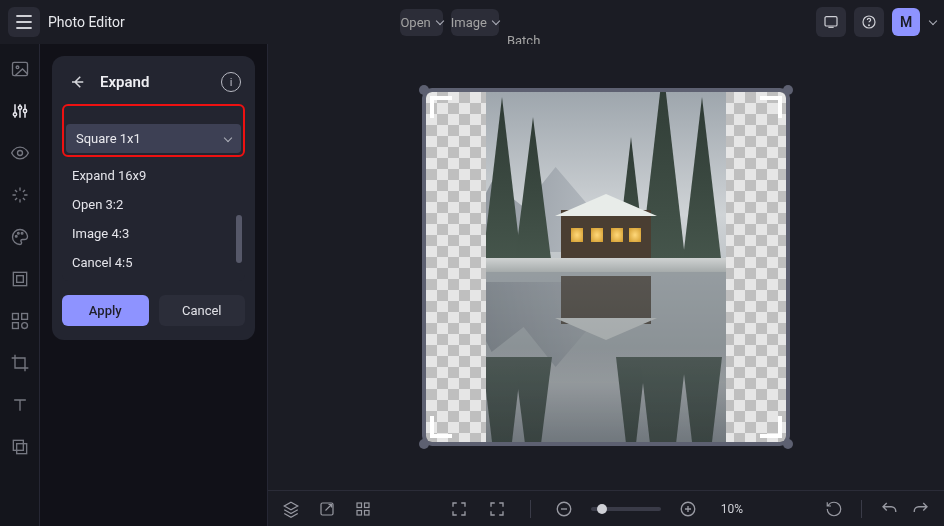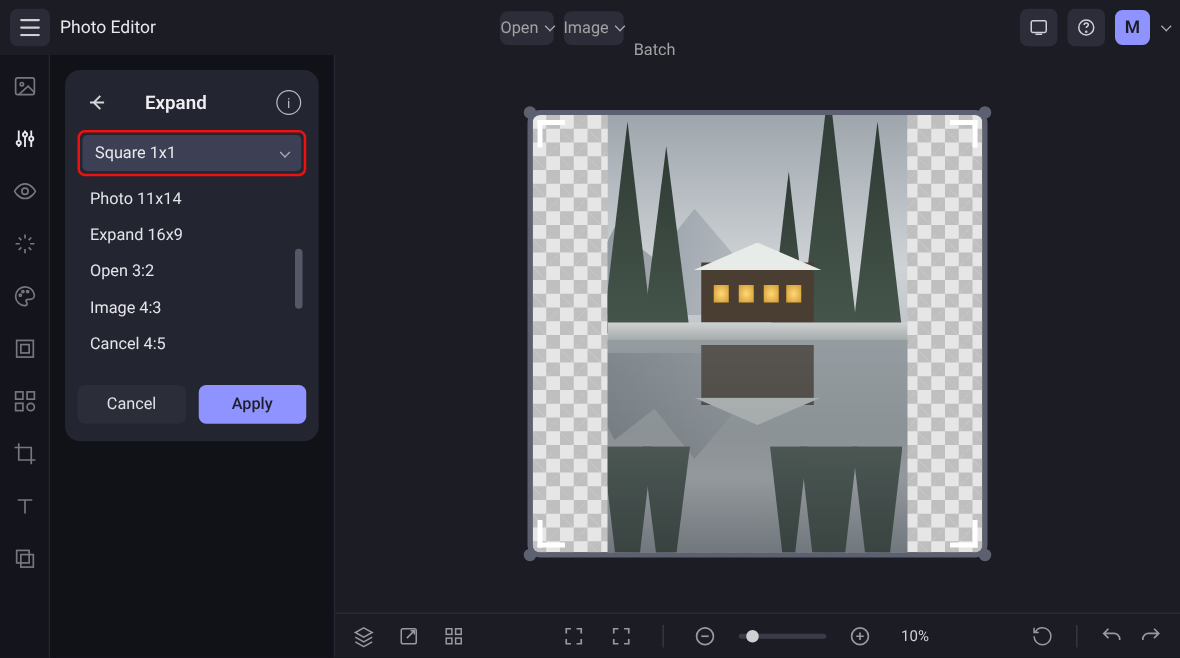--- a/index.html
+++ b/index.html
@@ -17,24 +17,24 @@
   .avatar { width:28px; height:28px; border-radius:6px; background:#8e93ff; color:#1b1c24; display:flex; align-items:center; justify-content:center; font-weight:600; font-size:14px; }
   
   .rail { position:absolute; top:44px; left:0; width:40px; height:482px; background:#14151c; border-right:1px solid #262734; display:flex; flex-direction:column; align-items:center; padding-top:14px; gap:20px; }
   .rail-icon { width:22px; height:22px; display:flex; align-items:center; justify-content:center; opacity:.7; cursor:pointer; }
   .rail-icon.active { opacity:1; }
   
   .sidebar { position:absolute; top:44px; left:40px; width:228px; height:482px; background:#111118; border-right:1px solid #262734; }
   .panel { margin:12px; background:#232530; border-radius:12px; padding:10px 10px 14px; position:relative; }
   .panel-head { display:flex; align-items:center; gap:10px; padding:4px 4px 10px; }
   .back { width:24px;height:24px;display:flex;align-items:center;justify-content:center;cursor:pointer;}
-  .panel-title { font-size:15px; font-weight:600; color:#efeff3;margin-left:16px;}
+  .panel-title { font-size:15px; font-weight:600; color:#efeff3;}
   .info { margin-left:auto; width:20px;height:20px;border:1.5px solid #b9bac3;border-radius:50%;display:flex;align-items:center;justify-content:center;font-size:11px;color:#b9bac3; cursor:pointer;}
   .select-wrap { border:2.5px solid #e11; border-radius:6px; padding:2px; }
-  .select { background:#3d4054; border-radius:4px; padding:7px 10px; display:flex; align-items:center; justify-content:space-between; font-size:13px; color:#e9e9ee; cursor:pointer;}
+  .select { background:#3d4054; border-radius:4px; padding:7px 10px; display:flex; align-items:center; justify-content:space-between; font-size:13px; color:#e9e9ee; cursor:pointer;margin-top:16px;}
   
   .dropdown { margin-top:2px; background:#232530; border-radius:0 0 6px 6px; overflow:hidden; position:relative;}
   .dropdown-inner{ padding:2px 0 4px; }
   .opt { padding:7px 10px; font-size:13px; color:#e4e4ea; cursor:pointer;}
   .scroll-thumb{position:absolute; right:3px; top:56px; width:6px; height:48px; background:#565869; border-radius:3px;}
   .btn-row { display:flex; gap:10px; margin-top:14px; }
   .btn { flex:1; padding:8px 0; border-radius:6px; font-size:13px; text-align:center; cursor:pointer; }
   .btn.cancel { background:#2b2d39; color:#e0e0e6; }
   .btn.apply { background:#8e93ff; color:#1f1f2b; font-weight:500; }
 
@@ -208,31 +208,30 @@
       <div class="info">i</div>
     </div>
     <div class="select-wrap">
       <div class="select">
         <span>Square 1x1</span>
         <span class="chev"></span>
       </div>
     </div>
     <div class="dropdown">
       <div class="dropdown-inner">
-        <div class="opt">Photo 11x14</div>
         <div class="opt">Expand 16x9</div>
         <div class="opt">Open 3:2</div>
         <div class="opt">Image 4:3</div>
         <div class="opt">Cancel 4:5</div>
       </div>
       <div class="scroll-thumb"></div>
     </div>
     <div class="btn-row">
+      <div class="btn apply">Apply</div>
       <div class="btn cancel">Cancel</div>
-      <div class="btn apply">Apply</div>
     </div>
   </div>
 </div>
 
 <div class="canvas-area">
   <div class="frame">
     <div class="frame-dot fd-tl"></div>
     <div class="frame-dot fd-tr"></div>
     <div class="frame-dot fd-bl"></div>
     <div class="frame-dot fd-br"></div>

